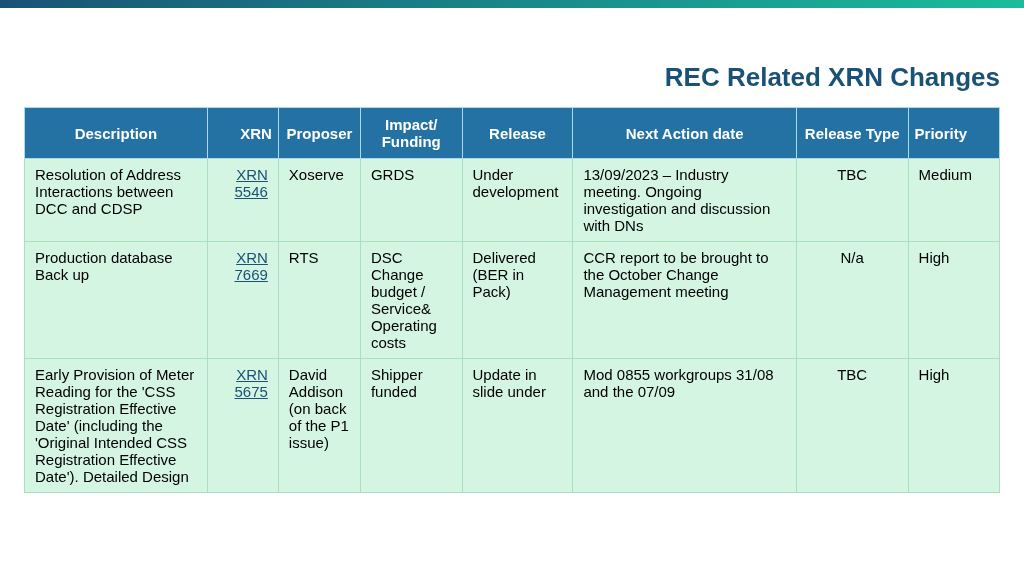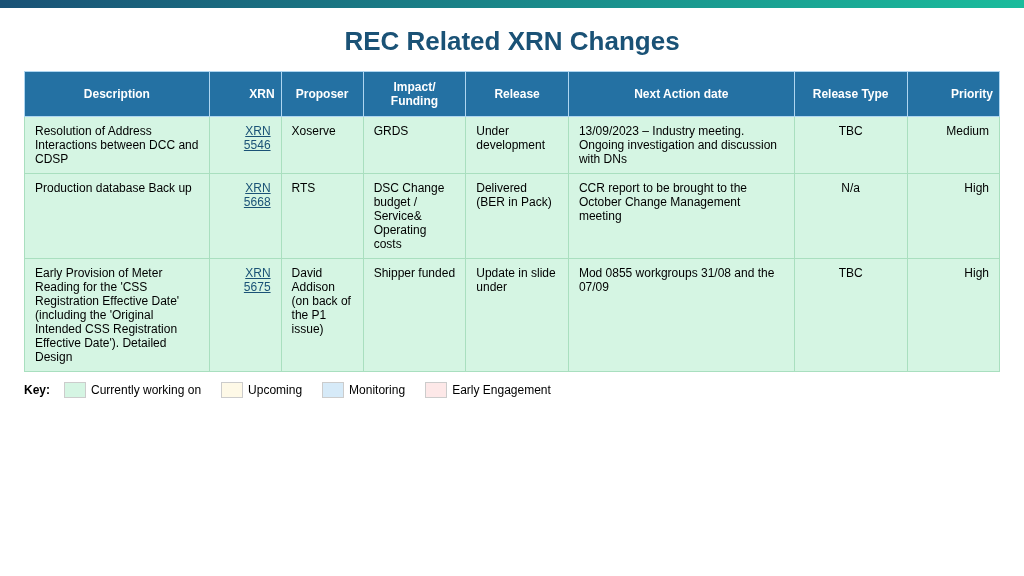--- a/index.html
+++ b/index.html
@@ -12,30 +12,31 @@
       position: relative;
     }
     .top-bar {
       height: 8px;
       background: linear-gradient(to right, #1a5276, #1abc9c);
     }
     .page-container {
       padding: 18px 24px 10px 24px;
     }
     .page-title {
-      text-align: center;
+      text-align: right;
       color: #1a5276;
       font-size: 26px;
       font-weight: bold;
       margin-bottom: 14px;
+      margin-top: 36px;
     }
     table {
       width: 100%;
       border-collapse: collapse;
-      font-size: 12px;
+      font-size: 15px;
     }
     thead tr {
       background-color: #2471a3;
       color: white;
     }
     thead th {
       padding: 8px 6px;
       text-align: center;
       font-weight: bold;
       border: 1px solid #aed6f1;
@@ -93,21 +94,21 @@
       color: #1a5276;
       margin-top: 10px;
     }
     .col-desc { width: 18%; }
     .col-xrn { width: 7%; text-align: right; }
     .col-proposer { width: 8%; }
     .col-impact { width: 10%; }
     .col-status { width: 10%; }
     .col-nextaction { width: 22%; }
     .col-releasetype { width: 11%; text-align: center; }
-    .col-priority { width: 9%; text-align: right; }
+    .col-priority { width: 9%; text-align: left; }
   </style>
 </head>
 <body>
 
 <div class="top-bar"></div>
 <div class="page-container">
   <div class="page-title">REC Related XRN Changes</div>
 
   <table>
     <thead>
@@ -128,54 +129,35 @@
       <td class="col-xrn"><a class="xrn-link" href="#">XRN 5546</a></td>
       <td class="col-proposer">Xoserve</td>
       <td class="col-impact">GRDS</td>
       <td class="col-status">Under development</td>
       <td class="col-nextaction">13/09/2023 – Industry meeting. Ongoing investigation and discussion with DNs</td>
       <td class="col-releasetype">TBC</td>
       <td class="col-priority">Medium</td>
     </tr>
         <tr>
       <td class="col-desc">Production database Back up</td>
-      <td class="col-xrn"><a class="xrn-link" href="#">XRN 5668</a></td>
+      <td class="col-xrn"><a class="xrn-link" href="#">XRN 7669</a></td>
       <td class="col-proposer">RTS</td>
       <td class="col-impact">DSC Change budget / Service&amp; Operating costs</td>
       <td class="col-status">Delivered (BER in Pack)</td>
       <td class="col-nextaction">CCR report to be brought to the October Change Management meeting</td>
       <td class="col-releasetype">N/a</td>
       <td class="col-priority">High</td>
     </tr>
         <tr>
       <td class="col-desc">Early Provision of Meter Reading for the 'CSS Registration Effective Date' (including the 'Original Intended CSS Registration Effective Date'). Detailed Design</td>
       <td class="col-xrn"><a class="xrn-link" href="#">XRN 5675</a></td>
       <td class="col-proposer">David Addison (on back of the P1 issue)</td>
       <td class="col-impact">Shipper funded</td>
       <td class="col-status">Update in slide under</td>
       <td class="col-nextaction">Mod 0855 workgroups 31/08 and the 07/09</td>
       <td class="col-releasetype">TBC</td>
       <td class="col-priority">High</td>
     </tr>
       </tbody>
   </table>
 
-  <div class="key-section">
-    <span class="key-label">Key:</span>
-    <div class="key-item">
-      <span class="key-box key-box-green"></span>
-      <span>Currently working on</span>
-    </div>
-    <div class="key-item">
-      <span class="key-box key-box-yellow"></span>
-      <span>Upcoming</span>
-    </div>
-    <div class="key-item">
-      <span class="key-box key-box-blue"></span>
-      <span>Monitoring</span>
-    </div>
-    <div class="key-item">
-      <span class="key-box key-box-pink"></span>
-      <span>Early Engagement</span>
-    </div>
-  </div>
 
 </div>
 
 </body></html>

